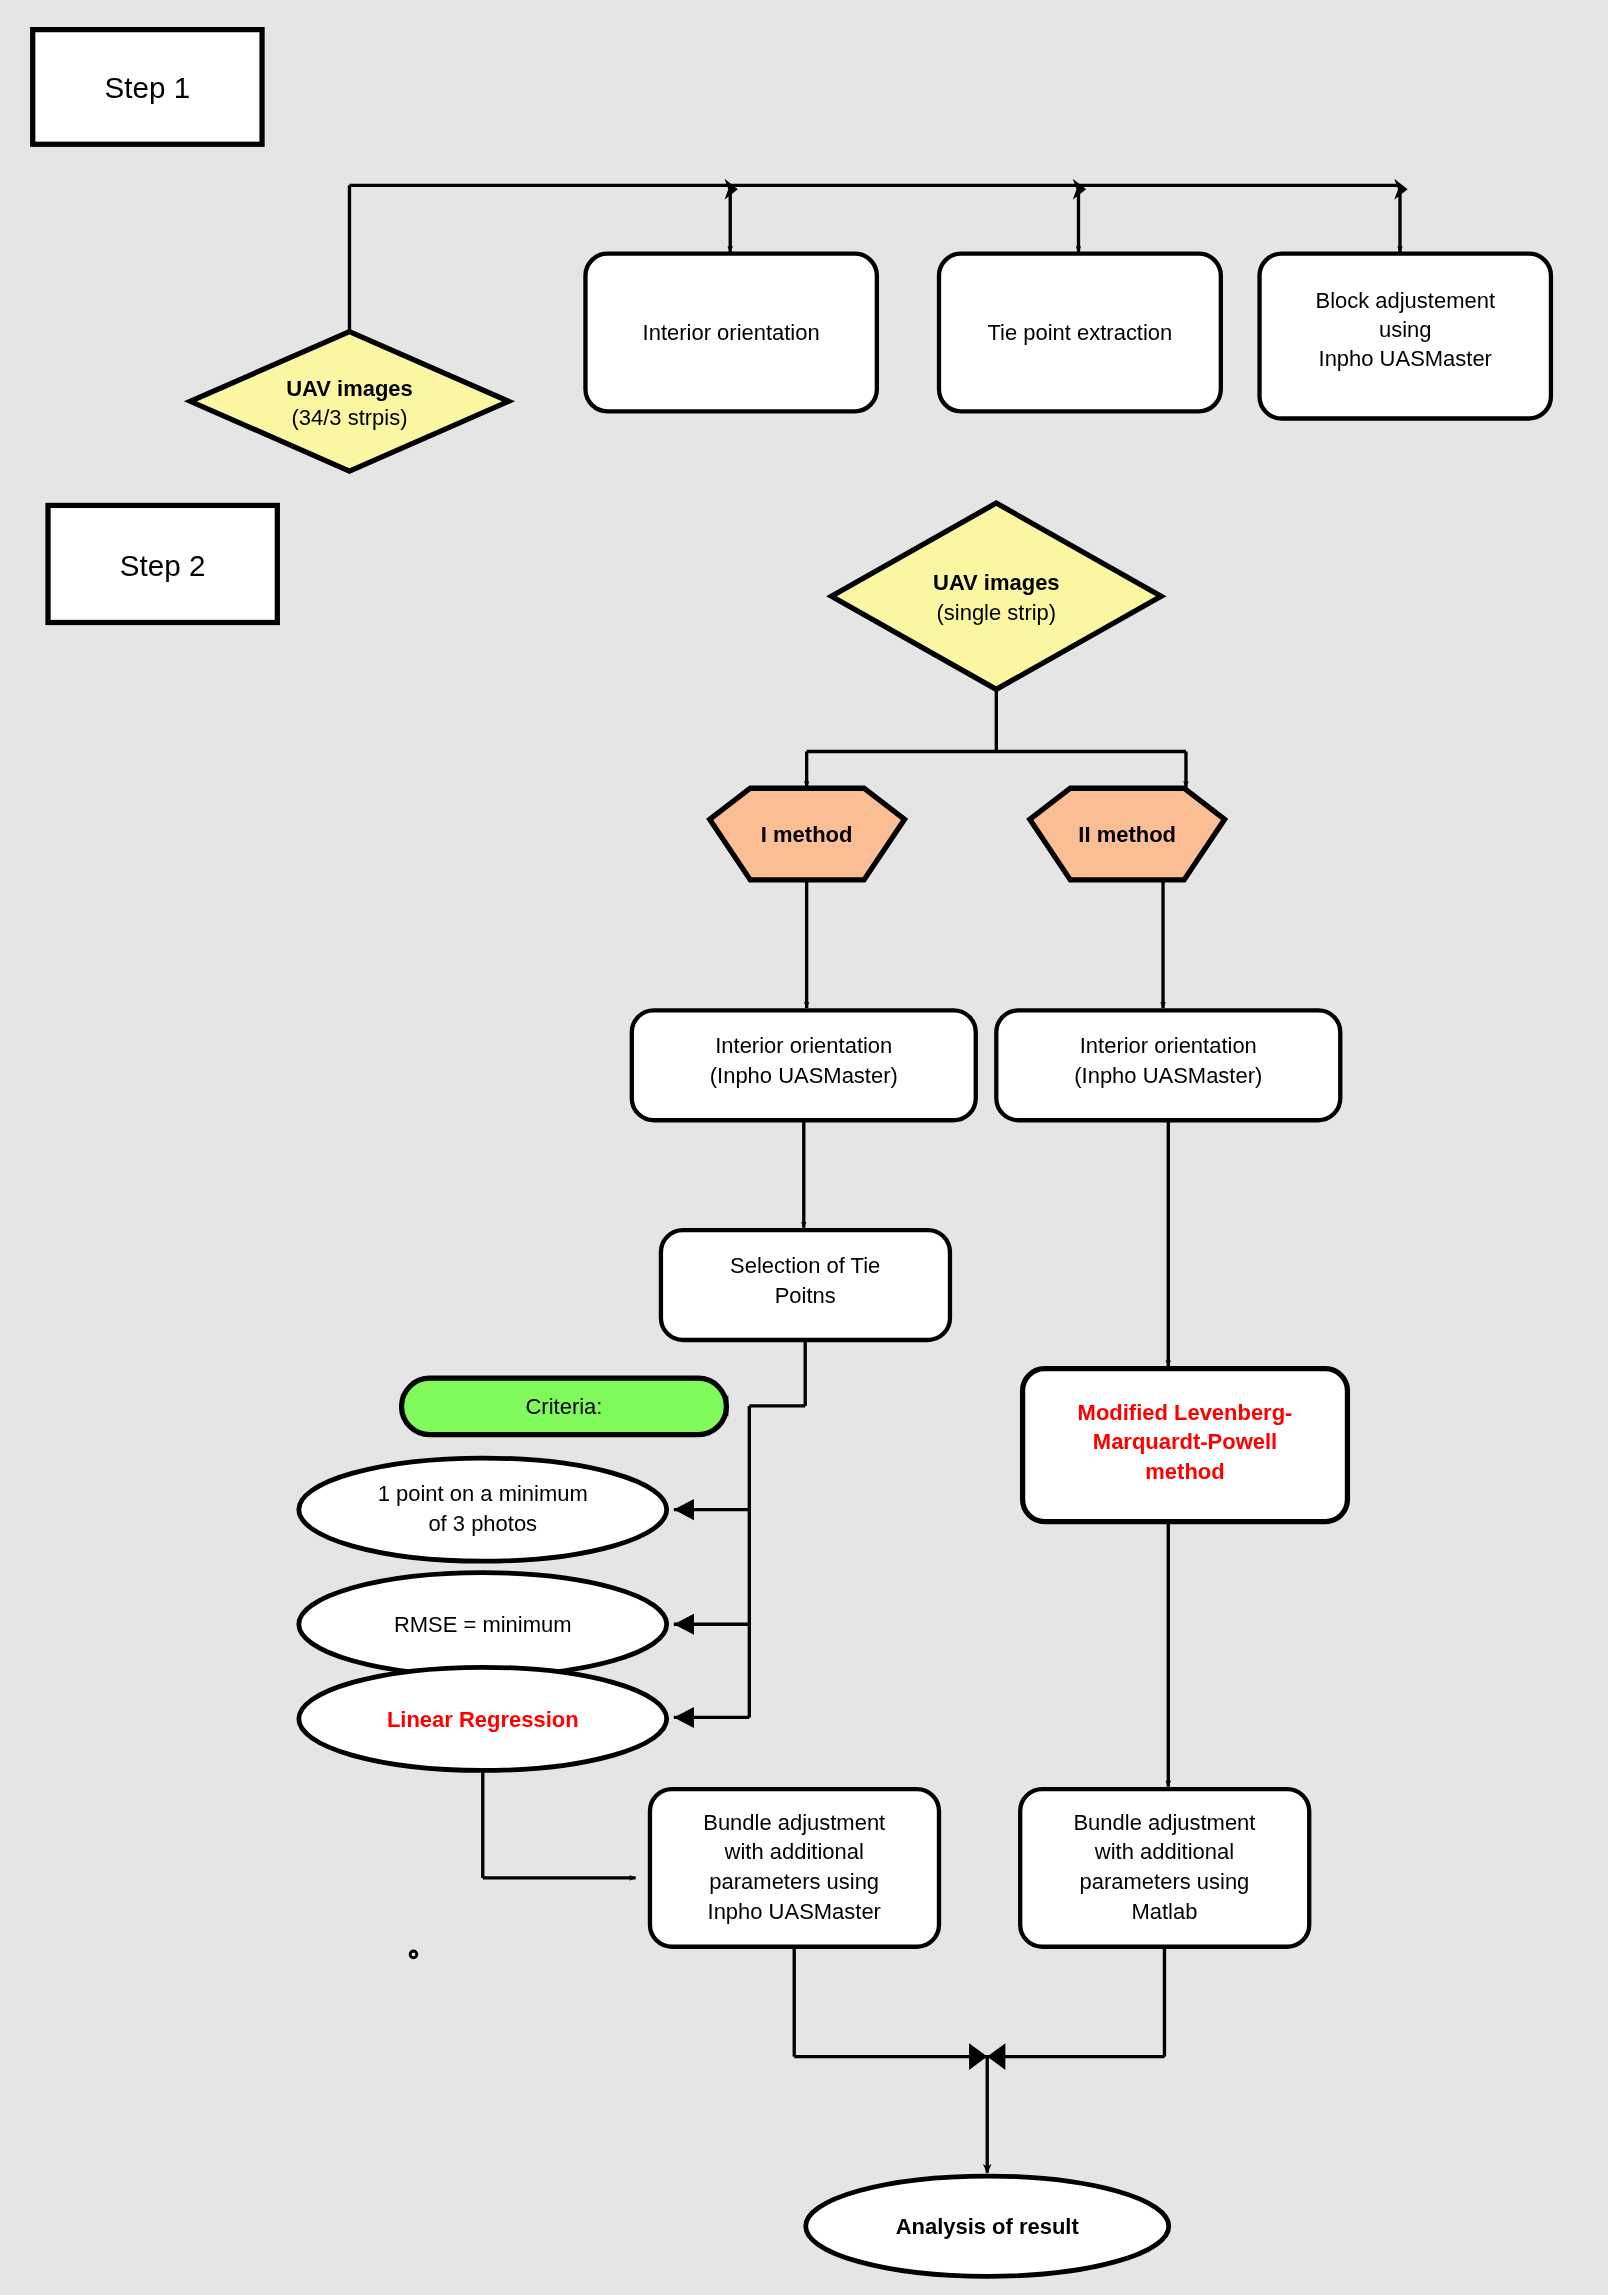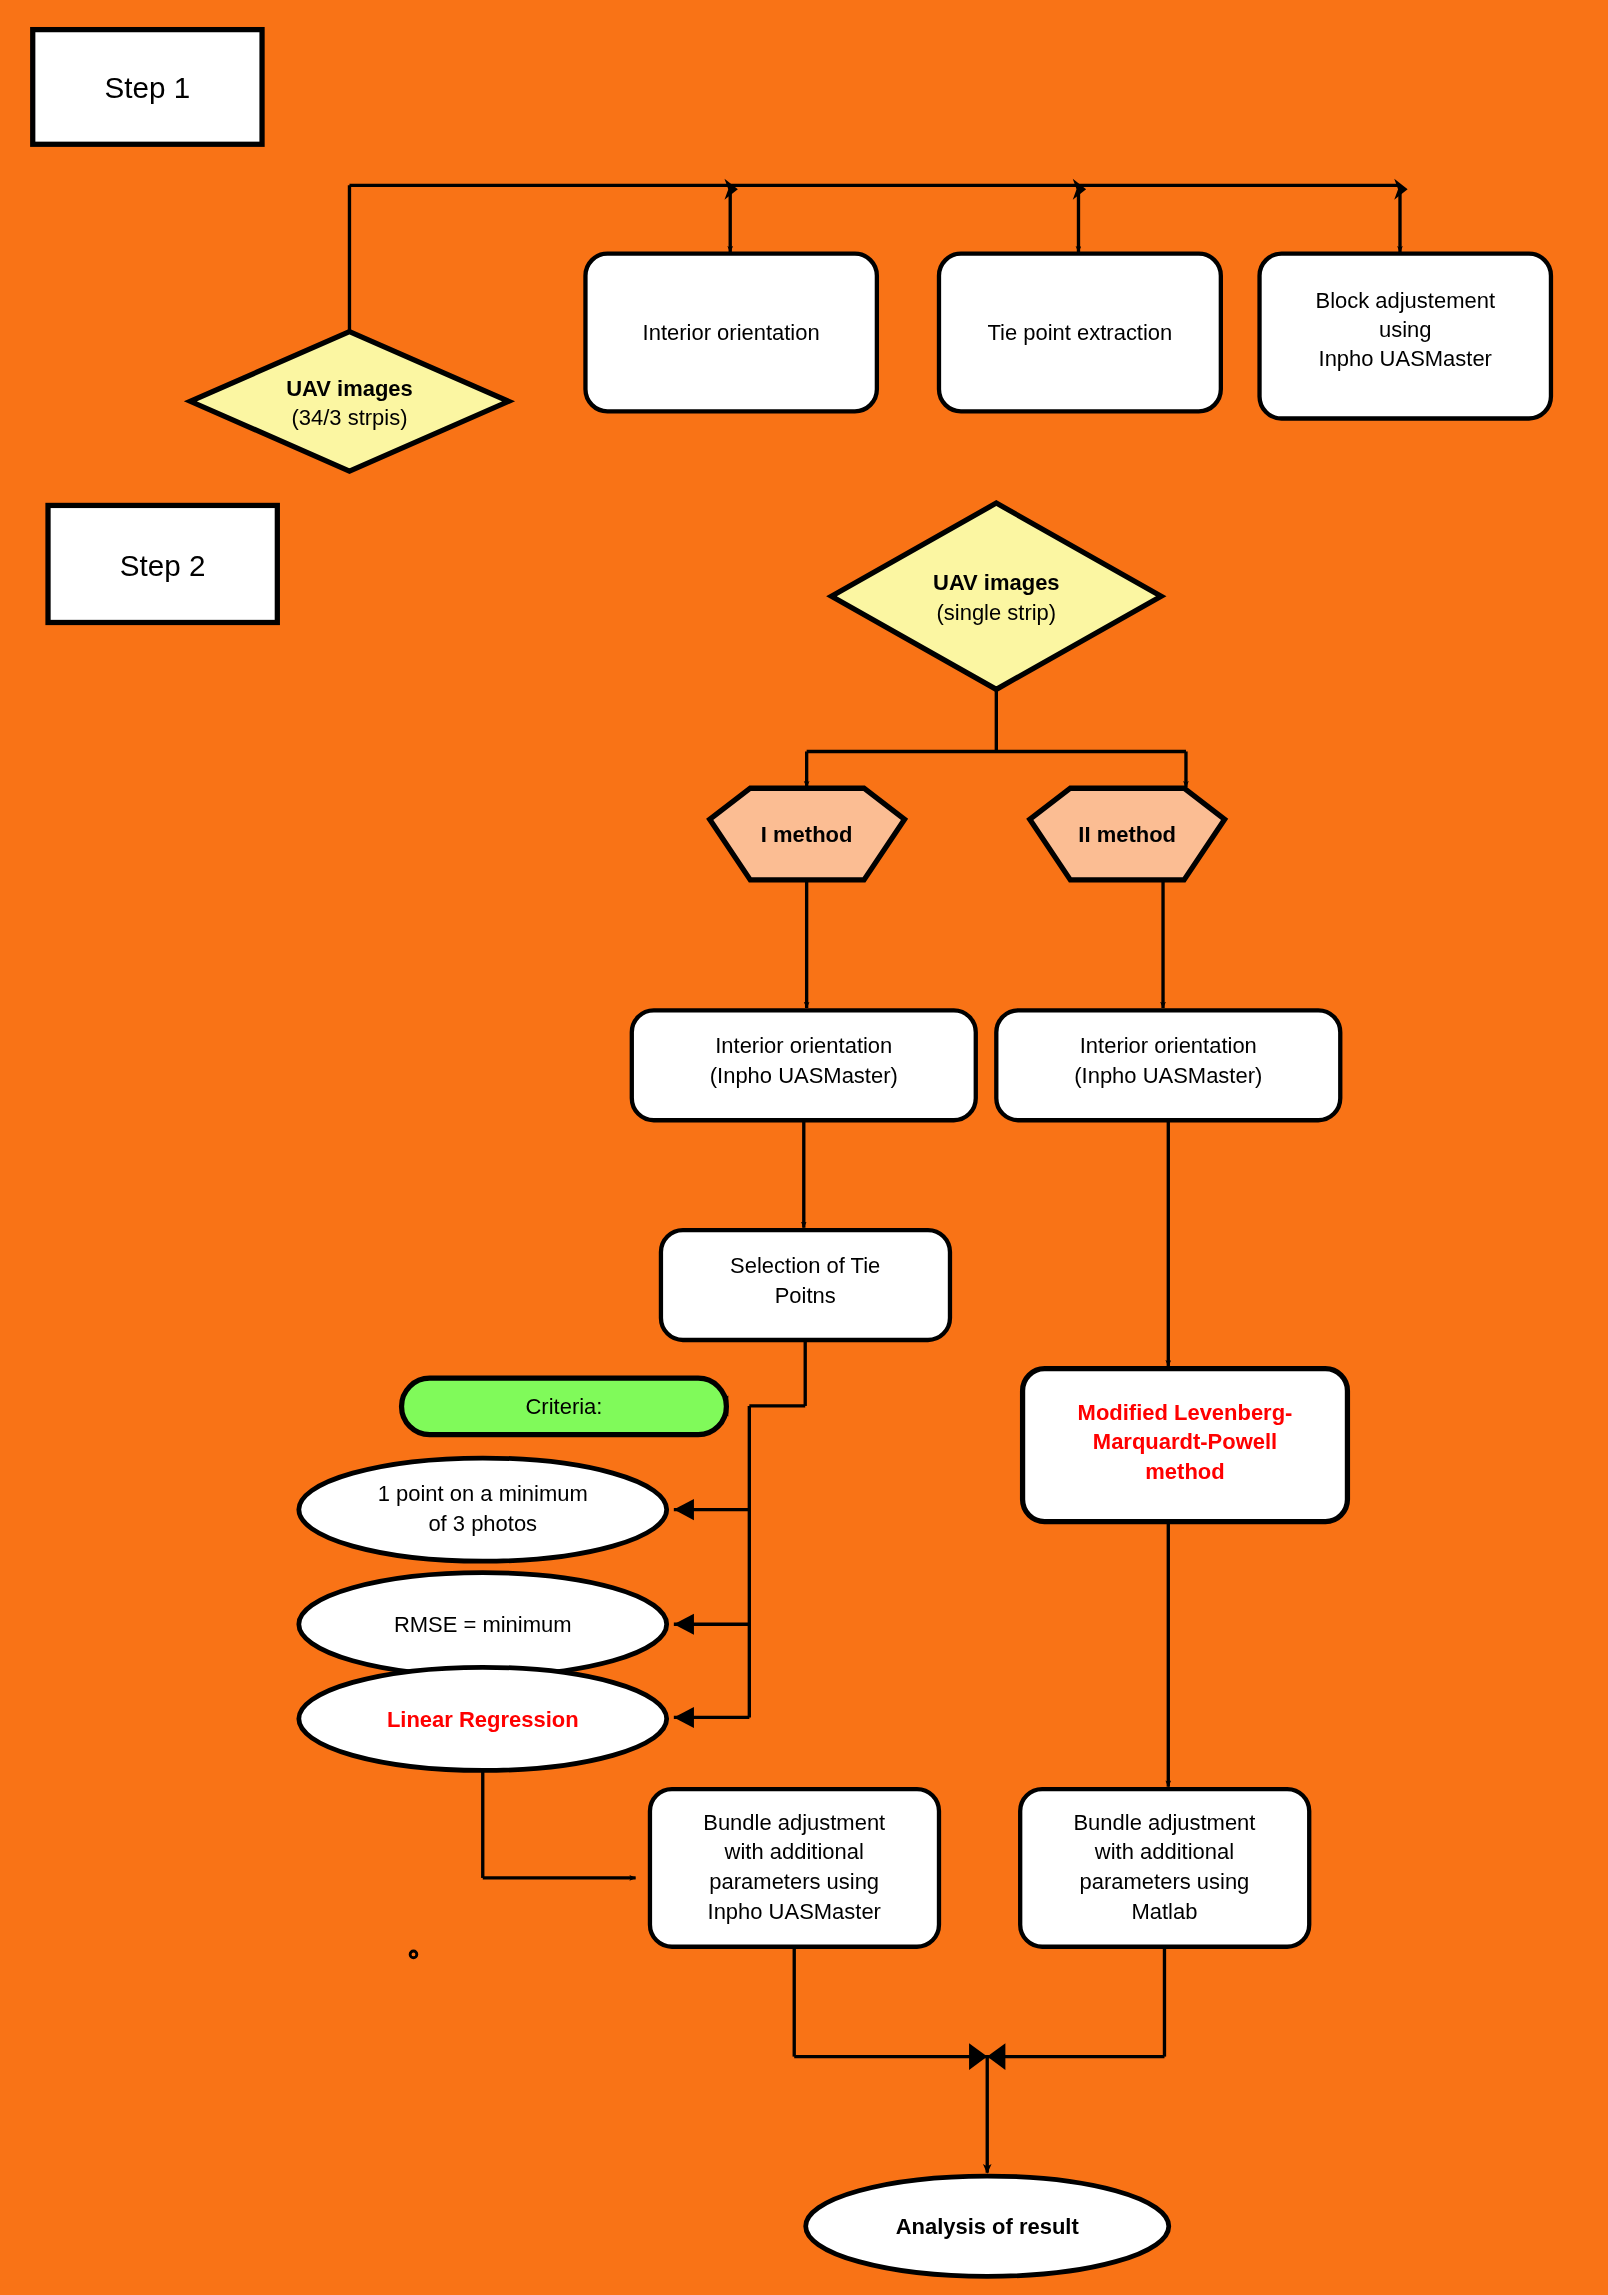--- a/index.html
+++ b/index.html
@@ -1,17 +1,17 @@
 <!DOCTYPE html>
 <html style="font-size:7.6px"><head>
 <meta charset="utf-8">
 <style>
   html,body{margin:0;padding:0;background:#ffffff;}
   body{font-family:"Liberation Sans", sans-serif;}
-  #stage{position:relative;width:1609px;height:2295px;background:#f97316;overflow:hidden;}
+  #stage{position:relative;width:1609px;height:2295px;background:#e5e5e5;overflow:hidden;}
   svg#flow{position:absolute;left:0;top:0;width:1609px;height:2295px;}
   .shape-text{font-family:"Liberation Sans", sans-serif;fill:#000;text-anchor:middle;}
   .t-step{font-size:62px;}
   .t-node{font-size:46px;}
   .t-bold{font-weight:bold;}
   .t-red{fill:#ff0000;font-weight:bold;}
   .stroke-k{stroke:#000;fill:none;}
 </style>
 </head>
 <body>

